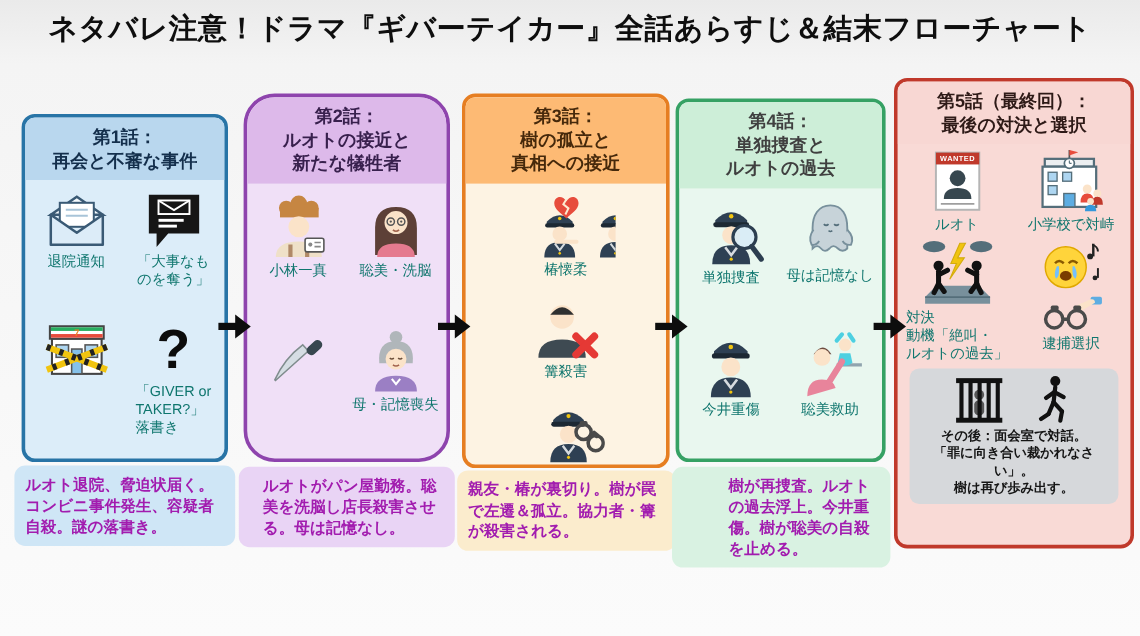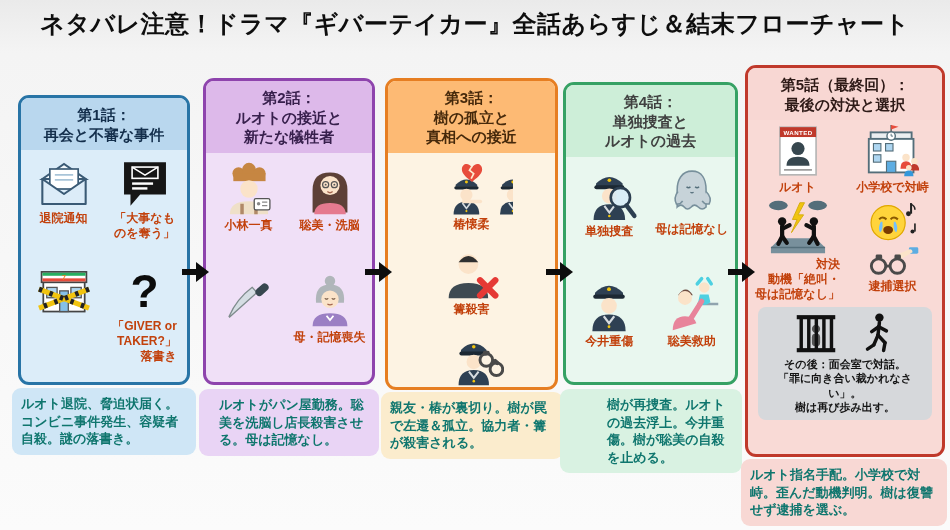--- a/index.html
+++ b/index.html
@@ -10,33 +10,33 @@
          font-size:24px;font-weight:bold;color:#0e0e0e;letter-spacing:0.5px;}
   .col{position:absolute;border-radius:11px;border:3px solid;box-sizing:border-box;
        display:flex;flex-direction:column;overflow:hidden;}
   .header{text-align:center;font-weight:bold;font-size:15px;line-height:1.3;
           padding:7px 2px 6px;white-space:pre-line;color:#1d2430;}
   .colbody{flex:1;}
   .grid2{display:grid;grid-template-columns:1fr 1fr;row-gap:8px;column-gap:2px;
          padding:9px 3px 3px;justify-items:center;align-items:start;}
   .stack{display:flex;flex-direction:column;align-items:center;gap:16px;padding:8px 3px;}
   .item{display:flex;flex-direction:column;align-items:center;}
-  .label{font-size:12px;font-weight:bold;text-align:right;color:#c2410c;
+  .label{font-size:12px;font-weight:normal;text-align:left;color:#0f766e;
          line-height:1.25;white-space:pre-line;margin-top:2px;}
   .caption{position:absolute;border-radius:9px;box-sizing:border-box;
-           padding:7px 9px;font-size:13px;font-weight:bold;color:#0f766e;line-height:1.35;}
+           padding:7px 9px;font-size:13px;font-weight:bold;color:#a21caf;line-height:1.35;}
   .icon{display:block;}
   .qmark{font-size:46px;font-weight:bold;color:#0c0c0c;line-height:52px;}
   .arrow{position:absolute;width:27px;height:20px;}
   .arrow::before{content:"";position:absolute;left:0;top:7px;width:15px;height:6px;background:#0d0d0d;}
   .arrow::after{content:"";position:absolute;left:14px;top:0;width:0;height:0;
                 border:10px solid transparent;border-right:0;border-left:13px solid #0d0d0d;}
   
   .ep1{border-color:#2874a6;background:#dcedf9;} .ep1 .header{background:#b9d7ee;color:#142f4c;}
-  .ep2{border-color:#8e44ad;background:#f0e0f7;} .ep2 .header{background:#ddb9ea;color:#38204d;}
+  .ep2{border-color:#8e44ad;background:#f0e0f7;border-radius:26px;} .ep2 .header{background:#ddb9ea;color:#38204d;}
   .ep3{border-color:#e67e22;background:#fdf3e3;} .ep3 .header{background:#fdba74;color:#46290b;}
   .ep4{border-color:#36a164;background:#e9f7ef;} .ep4 .header{background:#cdeed8;color:#404040;}
   .ep5{border-color:#c0392b;background:#f9dad6;} .ep5 .header{background:#f8d7d3;color:#2e1a17;}
   .ep1c{background:#cfe6f6;} .ep2c{background:#e9d4f5;padding-left:20px;} .ep3c{background:#fbeccd;}
   .ep4c{background:#d9f2e2;padding-left:47px;} .ep5c{background:#f8d8d4;}
   .subbox{background:#d6d8db;border-radius:8px;margin:2px 10px 6px;padding:5px 17px 6px;text-align:center;}
   .subicons{display:flex;justify-content:center;gap:22px;align-items:flex-end;}
   .subtext{font-size:11px;font-weight:bold;color:#151515;line-height:1.3;white-space:pre-line;margin-top:3px;}
   .ep5 .label{font-size:12px;}
 </style>
@@ -318,21 +318,21 @@
                 <line x1="15" y1="40" x2="20" y2="47"></line>
               <circle cx="49" cy="24" r="4.5" fill="#111" stroke="none"></circle>
               <line x1="49" y1="29" x2="49" y2="40"></line>
                 <line x1="49" y1="32" x2="41" y2="28"></line>
               <line x1="49" y1="40" x2="53" y2="48"></line>
                 <line x1="49" y1="40" x2="44" y2="47"></line>
             </g>
           </svg>
           <div class="label">対決
 動機「絶叫・
-母は記憶なし」</div>
+ルオトの過去」</div>
         </div>
         <div class="item">
           <svg class="icon" style="width:52px;height:44px" viewBox="0 0 64 54">
             <circle cx="26" cy="29" r="21" fill="#ffd43b" stroke="#e0a800" stroke-width="1.5"></circle>
             <path d="M15,25 q4,-4.5 9,0 M29,25 q4,-4.5 9,0" stroke="#8a5a00" stroke-width="2.5" fill="none"></path>
             <ellipse cx="26" cy="38" rx="6" ry="5" fill="#7a3b00"></ellipse>
             <path d="M17,28 q-4,8 -1,13 q4,-2 3,-13 z M35,28 q4,8 1,13 q-4,-2 -3,-13 z" fill="#74c0fc"></path>
             <g fill="#222">
               <circle cx="51" cy="18" r="3"></circle>
                 <rect x="53" y="5" width="2.5" height="13"></rect>
@@ -382,19 +382,18 @@
                 <line x1="18" y1="47" x2="9" y2="53"></line>
             </g>
           </svg>
         </div>
         <div class="subtext">その後：面会室で対話。
 「罪に向き合い裁かれなさい」。
 樹は再び歩み出す。</div>
       </div>
     </div>
   </section>
-  <div class="caption ep5c" style="left:741px;top:459px;width:206px;">ルオト指名手配。小学校で対峙。歪んだ動機判明。樹は復讐せず逮捕を選ぶ。</div>
 
   <div class="arrow" style="left:182px;top:262px;"></div>
   <div class="arrow" style="left:365px;top:262px;"></div>
   <div class="arrow" style="left:546px;top:262px;"></div>
   <div class="arrow" style="left:728px;top:262px;"></div>
 </div>
 
 </body></html>

